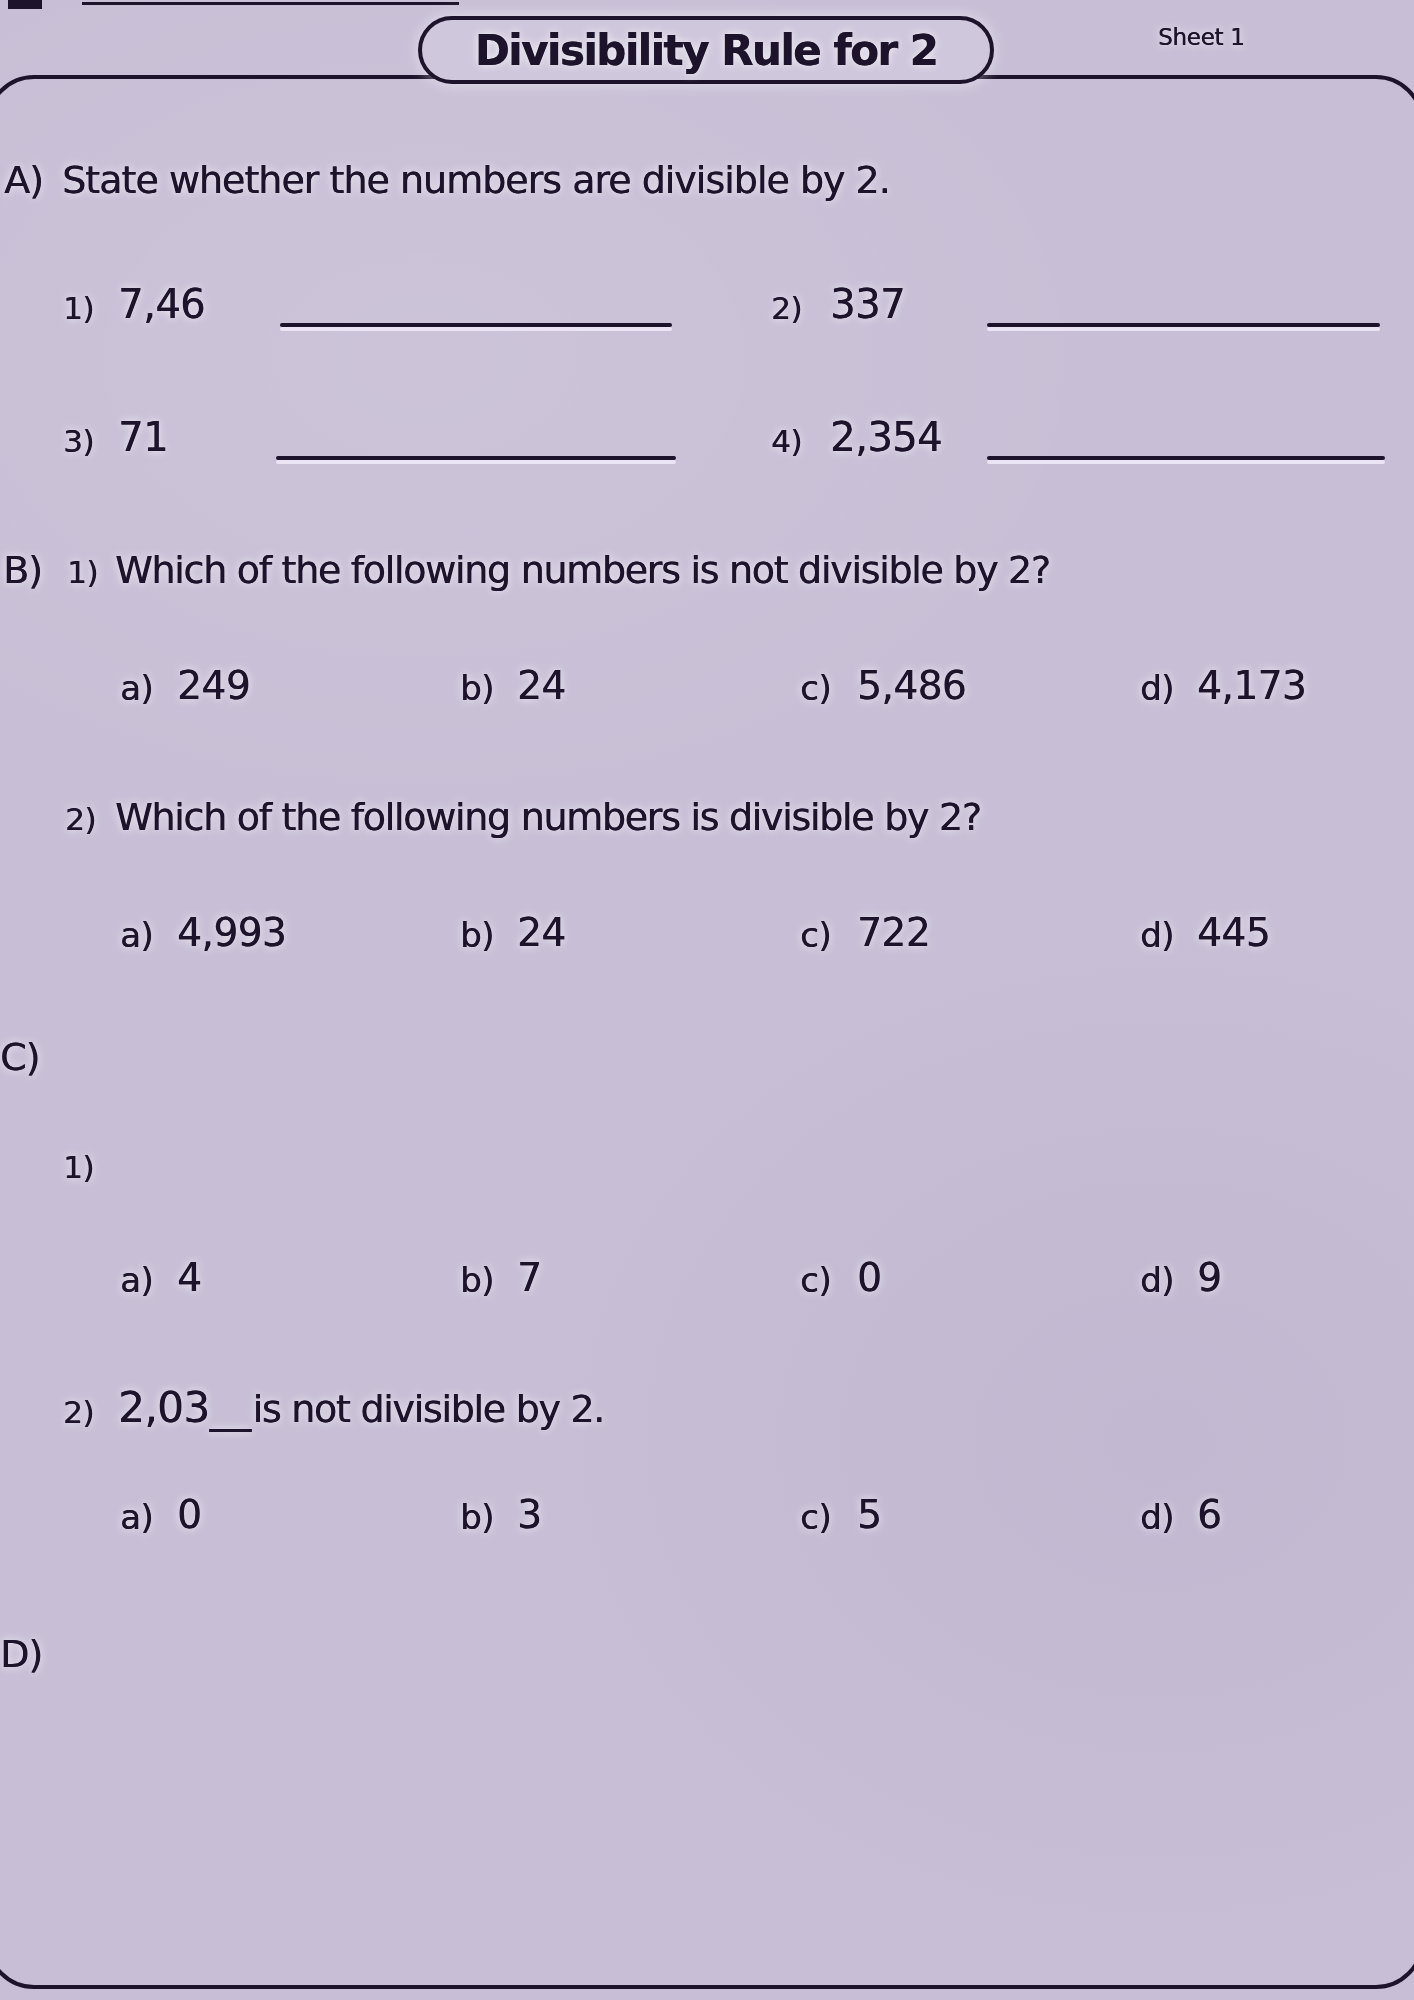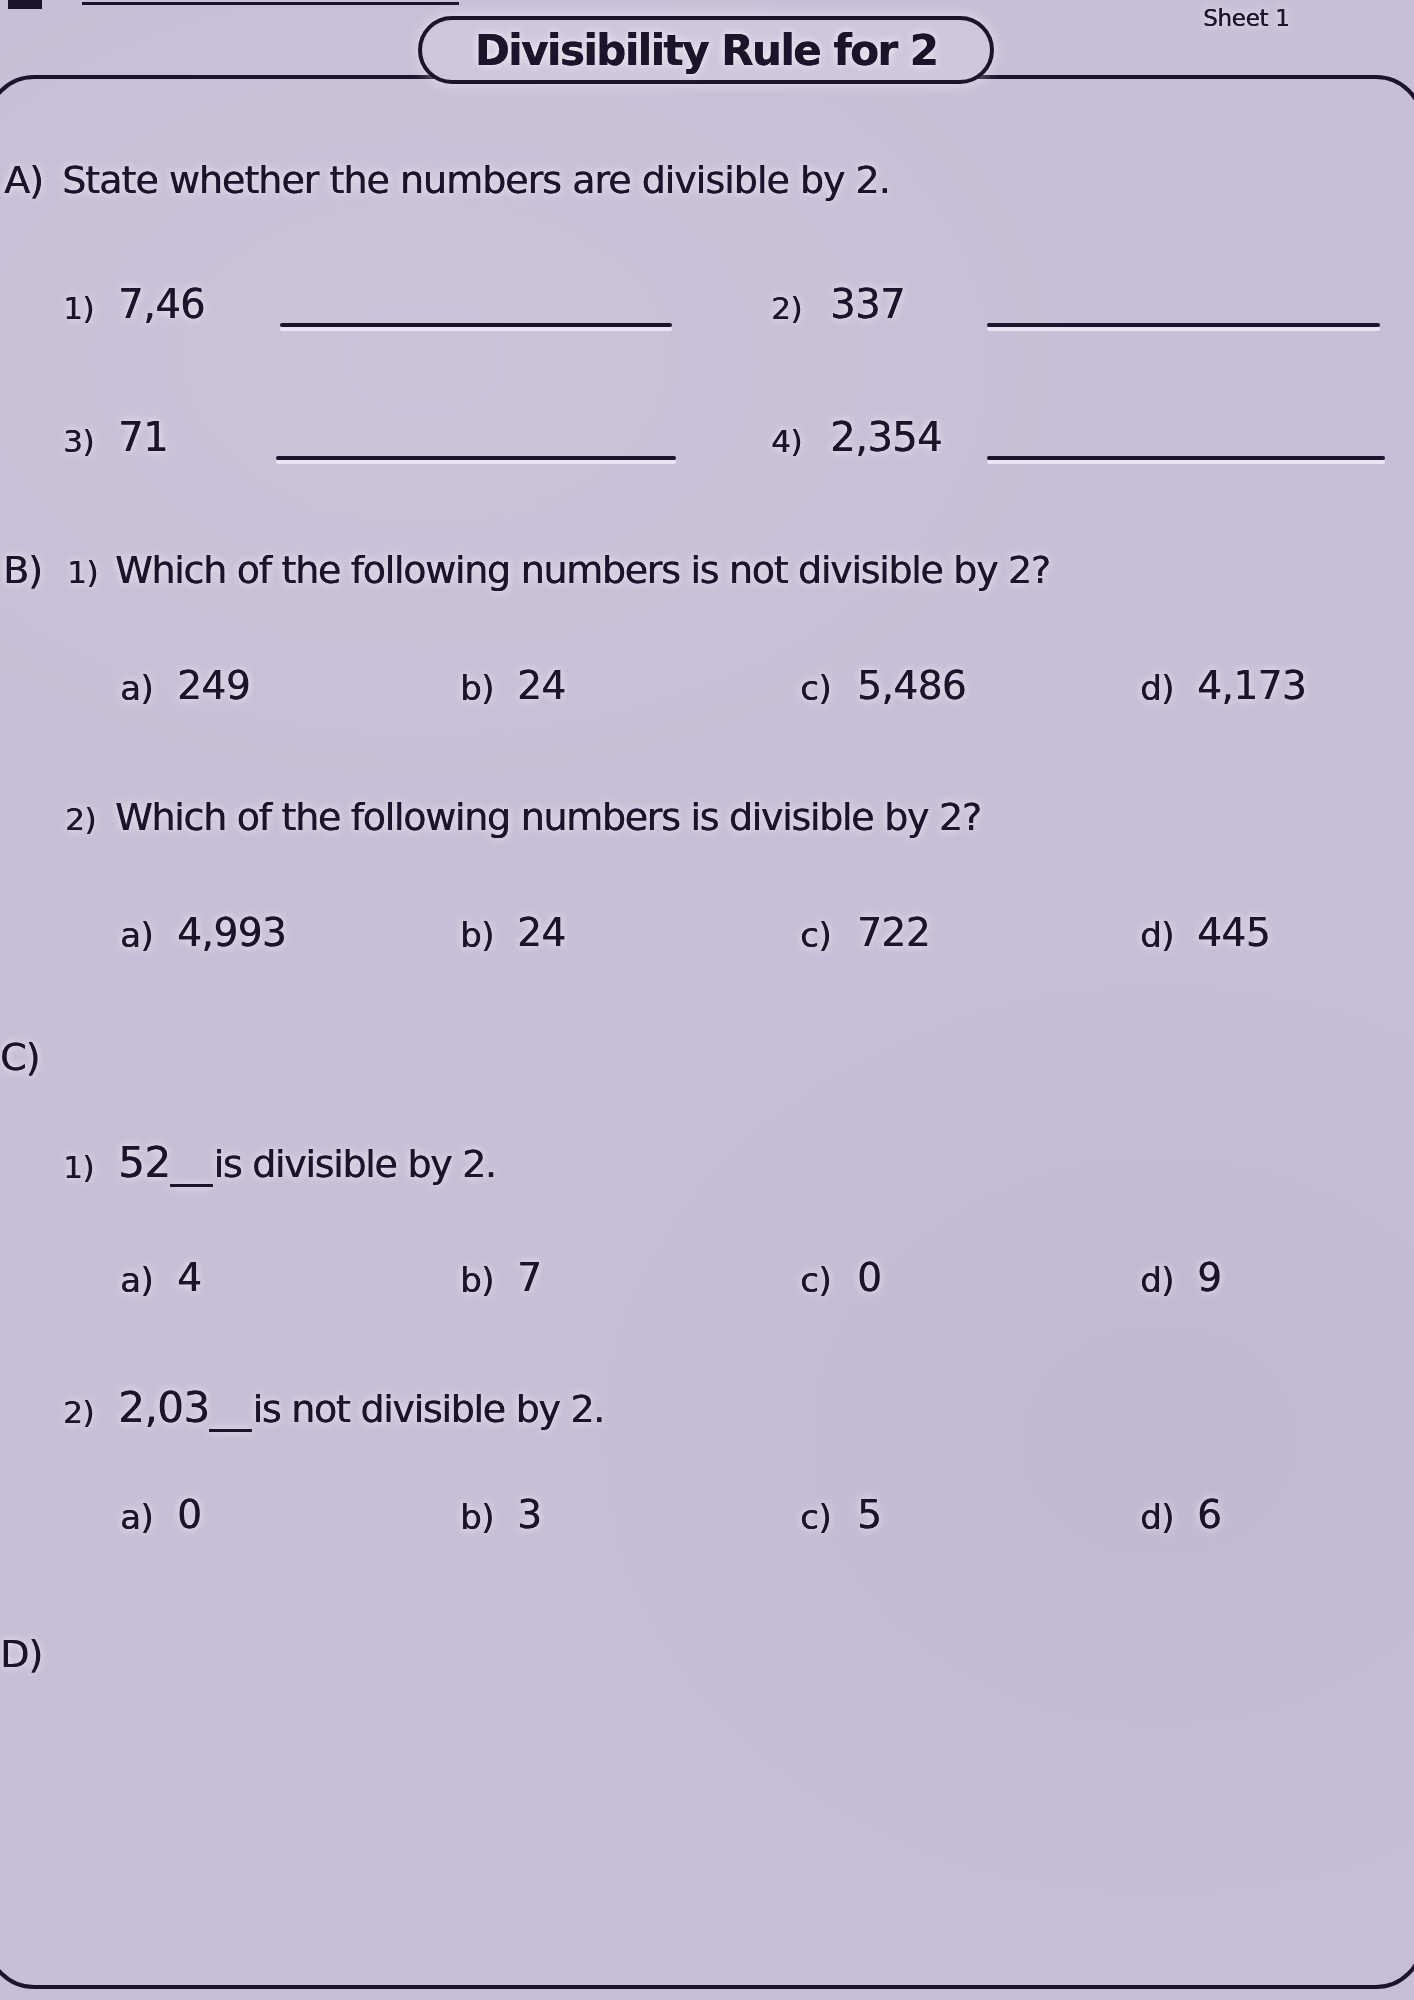--- a/index.html
+++ b/index.html
@@ -55,21 +55,21 @@
 <div class="canvas" style="--bg: #c8bfd6; --ink: #1d142b; --badge: #cfc7dc;">
 
   <div class="mark" style="left:8px;top:0;width:34px;height:9px;"></div>
   <div class="mark" style="left:82px;top:2px;width:377px;height:3px;"></div>
 
   <div class="frame"></div>
 
   <div class="badge">
     <span class="title t">Divisibility Rule for 2</span>
   </div>
-  <span class="abs sheet t" style="left:1158px;top:5px;margin-left:45px;">Sheet 1</span>
+  <span class="abs sheet t" style="left:1158px;top:24px;">Sheet 1</span>
 
   <span class="abs sec t" style="left:4px;top:158px;">A)</span>
   <span class="abs sec t" style="left:62px;top:158px;">State whether the numbers are divisible by 2.</span>
 
   <span class="abs qnum t" style="left:63px;top:290px;">1)</span>
   <span class="abs val t" style="left:118px;top:281px;">7,46</span>
   <div class="blank" style="left:280px;top:323px;width:392px;"></div>
 
   <span class="abs qnum t" style="left:771px;top:290px;">2)</span>
   <span class="abs val t" style="left:830px;top:281px;">337</span>
@@ -104,24 +104,20 @@
   <span class="abs optletter t" style="left:460px;top:915px;">b)</span>
   <span class="abs optval t" style="left:517px;top:910px;">24</span>
   <span class="abs optletter t" style="left:800px;top:915px;">c)</span>
   <span class="abs optval t" style="left:857px;top:910px;">722</span>
   <span class="abs optletter t" style="left:1140px;top:915px;">d)</span>
   <span class="abs optval t" style="left:1197px;top:910px;">445</span>
 
   <span class="abs sec t" style="left:0px;top:1035px;">C)</span>
 
   <span class="abs qnum t" style="left:63px;top:1149px;">1)</span>
-  <div class="cstmt" style="left:118px;top:1138px;">
-    <span class="cnum t">52__</span>
-    <span class="ctext t">is divisible by 2.</span>
-  </div>
 
   <span class="abs optletter t" style="left:120px;top:1260px;">a)</span>
   <span class="abs optval t" style="left:177px;top:1255px;">4</span>
   <span class="abs optletter t" style="left:460px;top:1260px;">b)</span>
   <span class="abs optval t" style="left:517px;top:1255px;">7</span>
   <span class="abs optletter t" style="left:800px;top:1260px;">c)</span>
   <span class="abs optval t" style="left:857px;top:1255px;">0</span>
   <span class="abs optletter t" style="left:1140px;top:1260px;">d)</span>
   <span class="abs optval t" style="left:1197px;top:1255px;">9</span>
 

